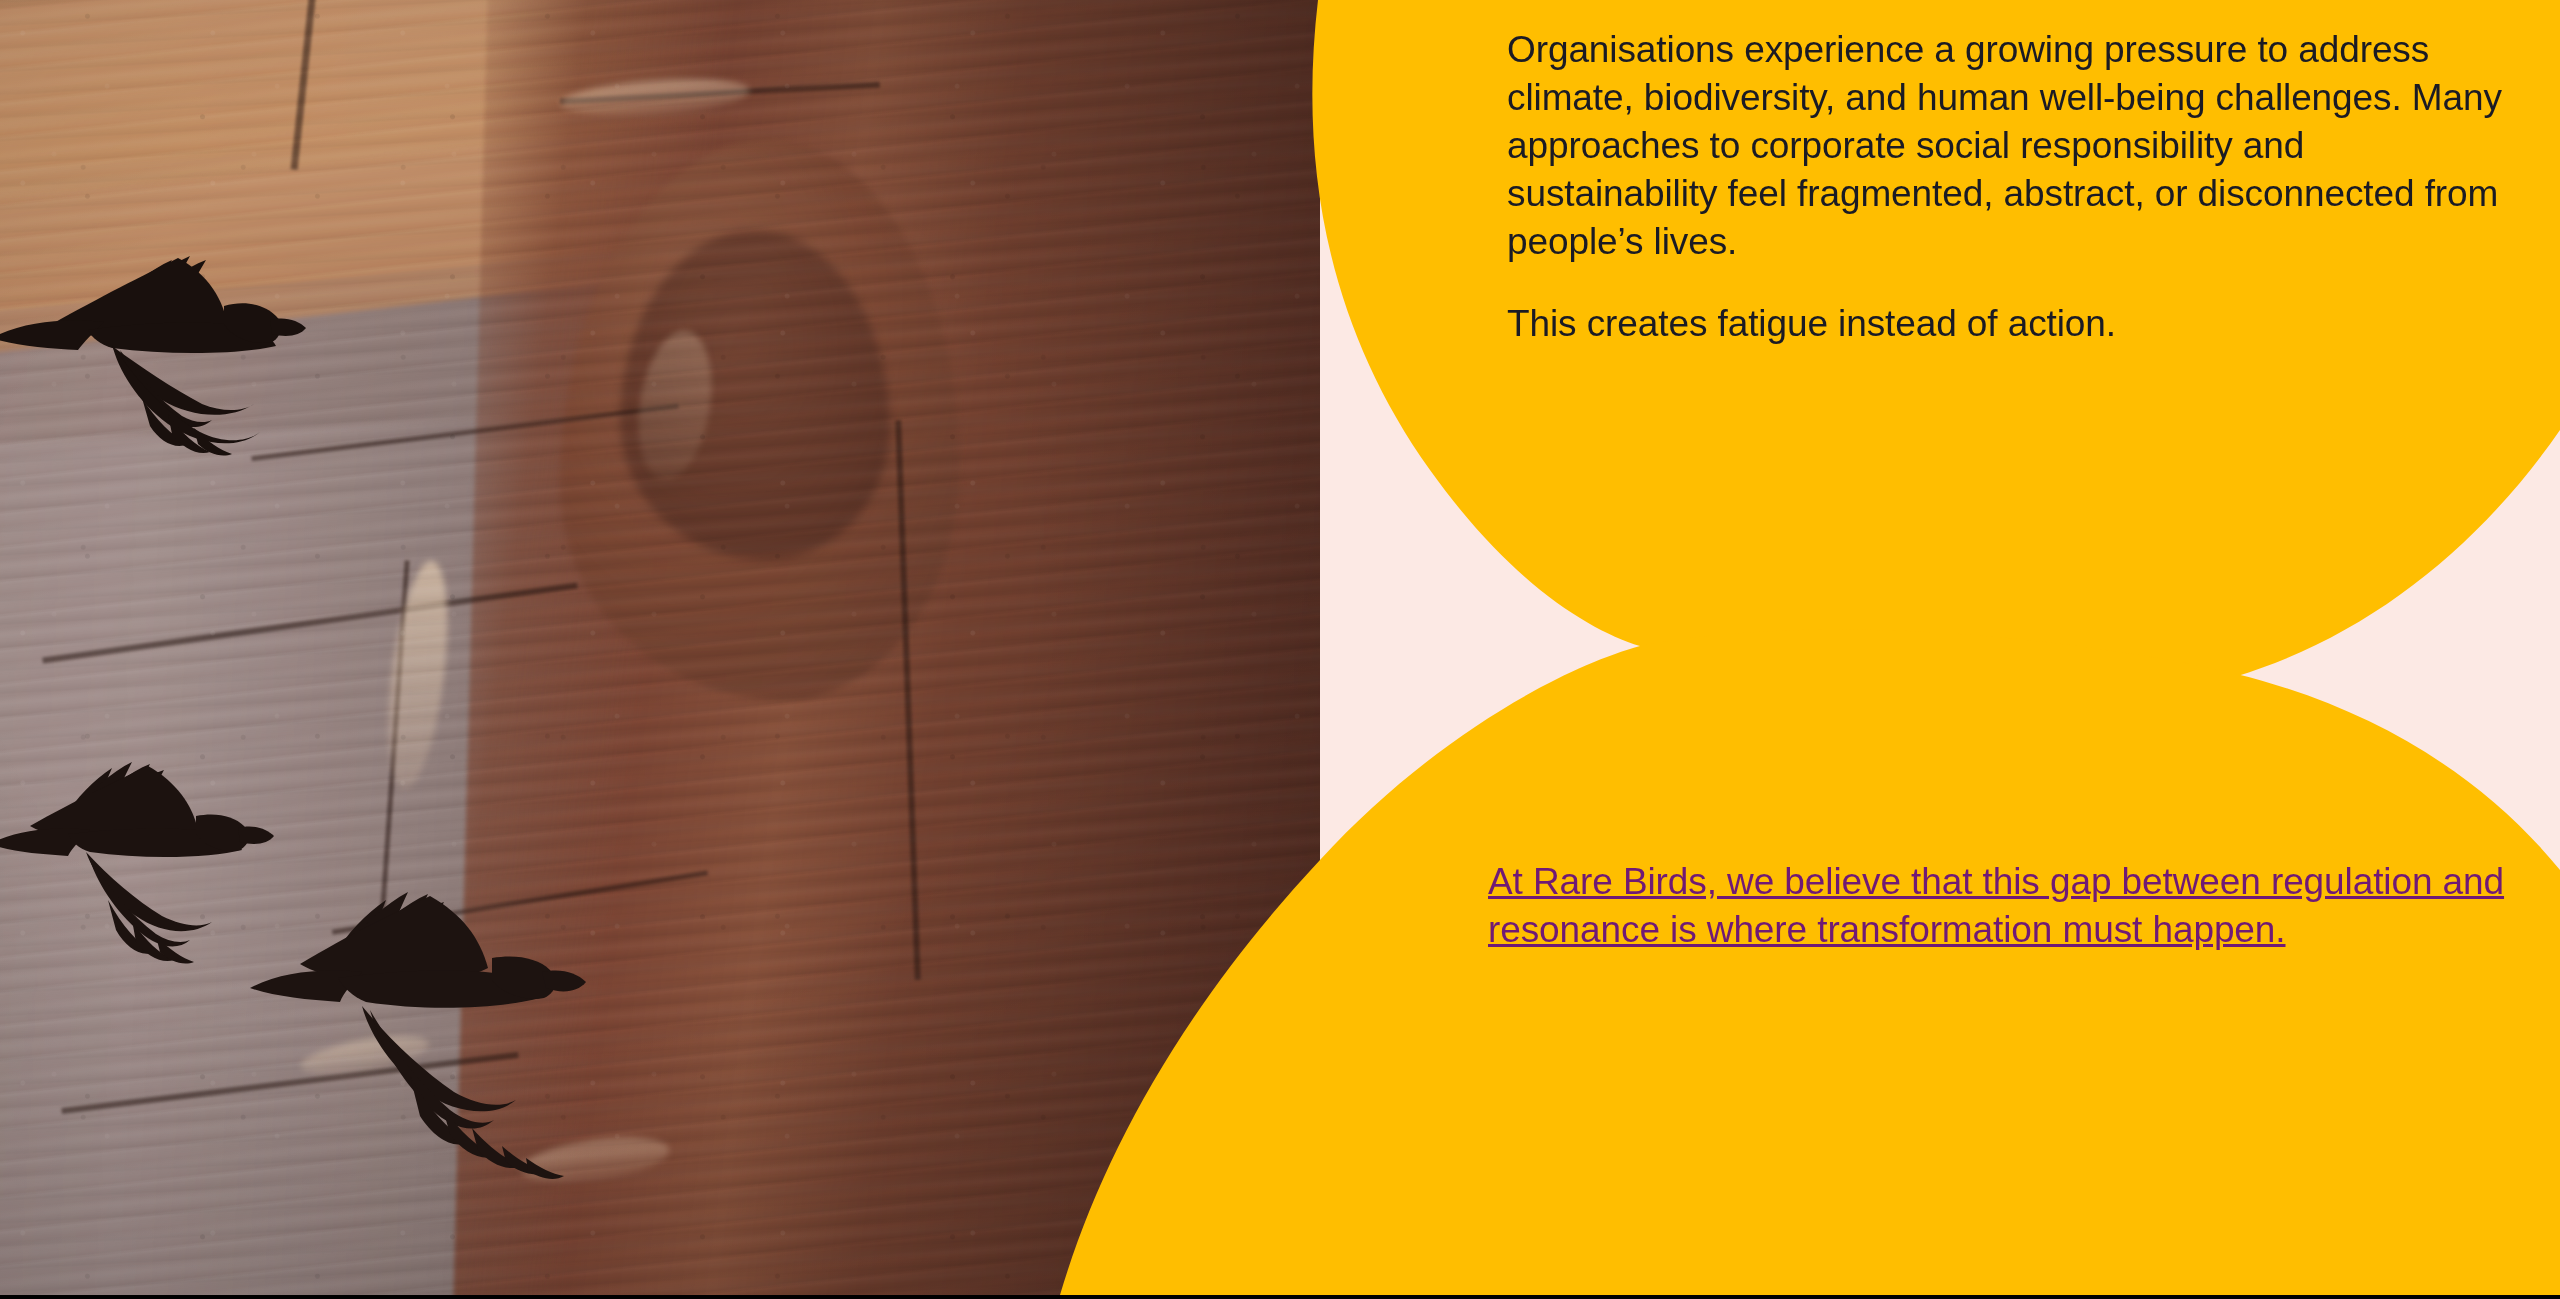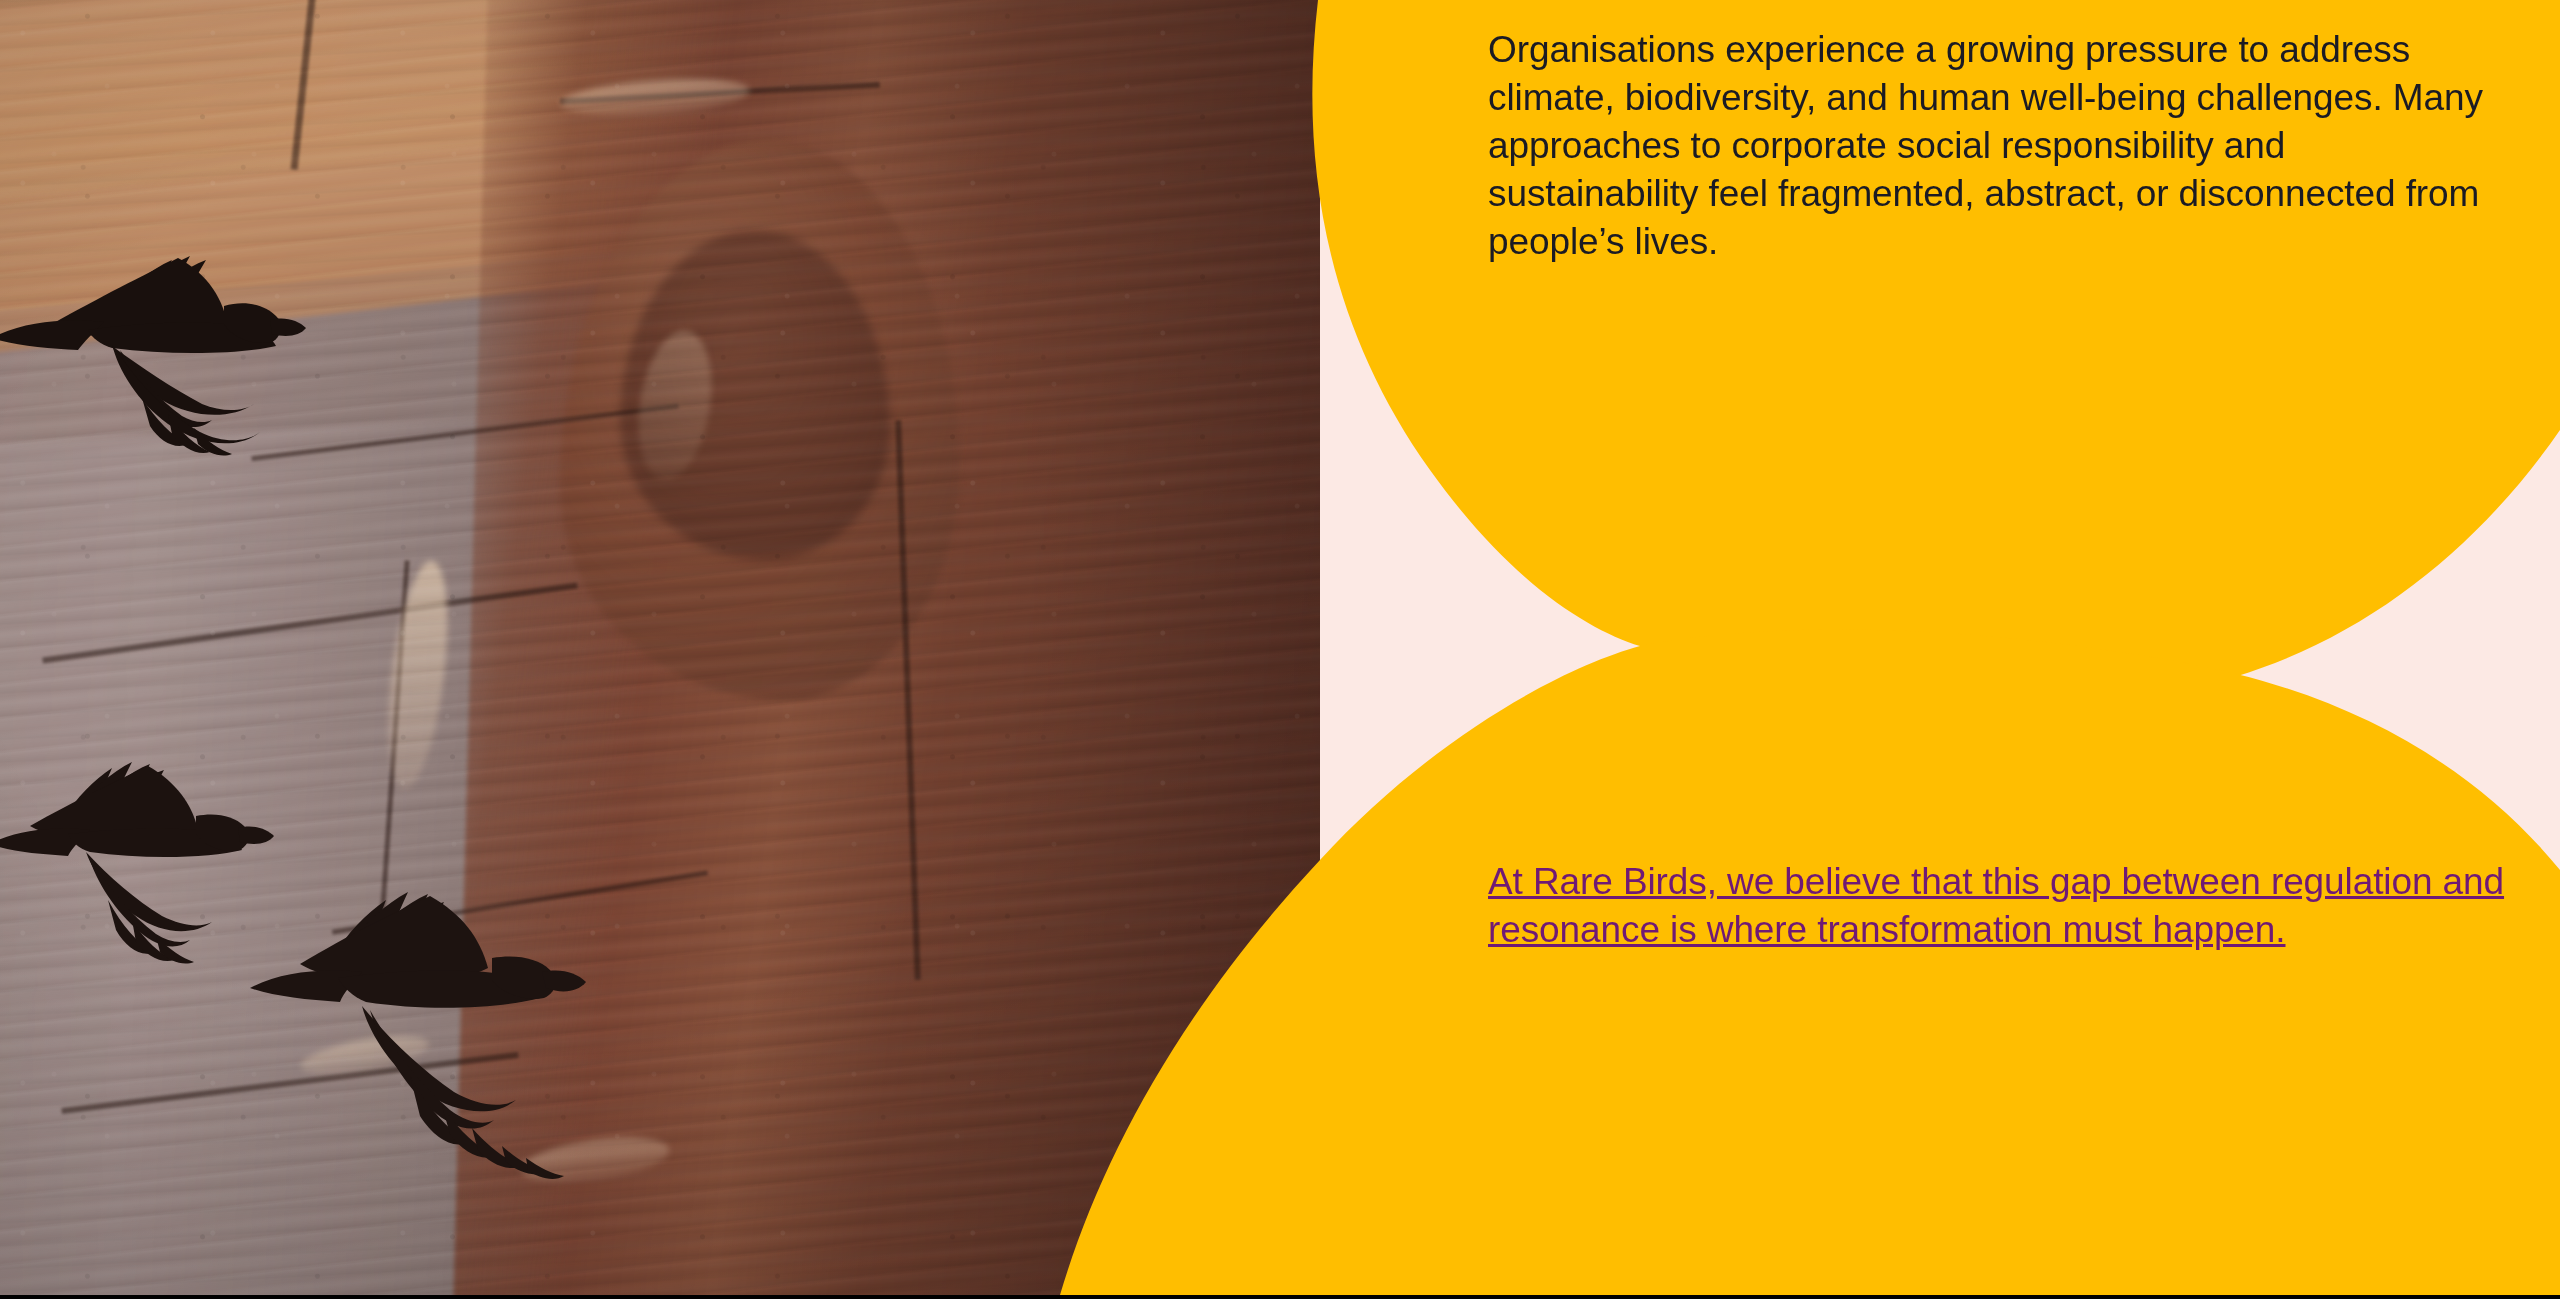--- a/index.html
+++ b/index.html
@@ -309,22 +309,23 @@
              L2560,0 Z"></path>
     <path fill="#FFBE00" d="M1640,646
              C1560,668 1430,740 1320,860
              C1180,1010 1100,1160 1060,1295
              L2560,1295
              L2560,870
              C2470,760 2340,690 2180,662
              C1960,622 1760,622 1640,646 Z"></path>
   </svg>
 
-  <div class="copy" id="copy-top" style="color: rgb(27, 27, 36);">
+  <div class="copy" id="copy-top" style="color: rgb(27, 27, 36); margin-left: 19px;">
     <p>Organisations experience a growing pressure to address climate, biodiversity, and human well-being challenges. Many approaches to corporate social responsibility and sustainability feel fragmented, abstract, or disconnected from people’s lives.</p>
+    <p>This creates fatigue instead of action.</p>
   </div>
 
   <div class="copy" id="copy-bottom" style="color: #701a75; text-decoration: underline;">
     <p>At Rare Birds, we believe that this gap between regulation and resonance is where transformation must happen.</p>
   </div>
 
   <div id="bottombar" style="background: rgb(0, 0, 0);"></div>
 </div>
 
 </body></html>

